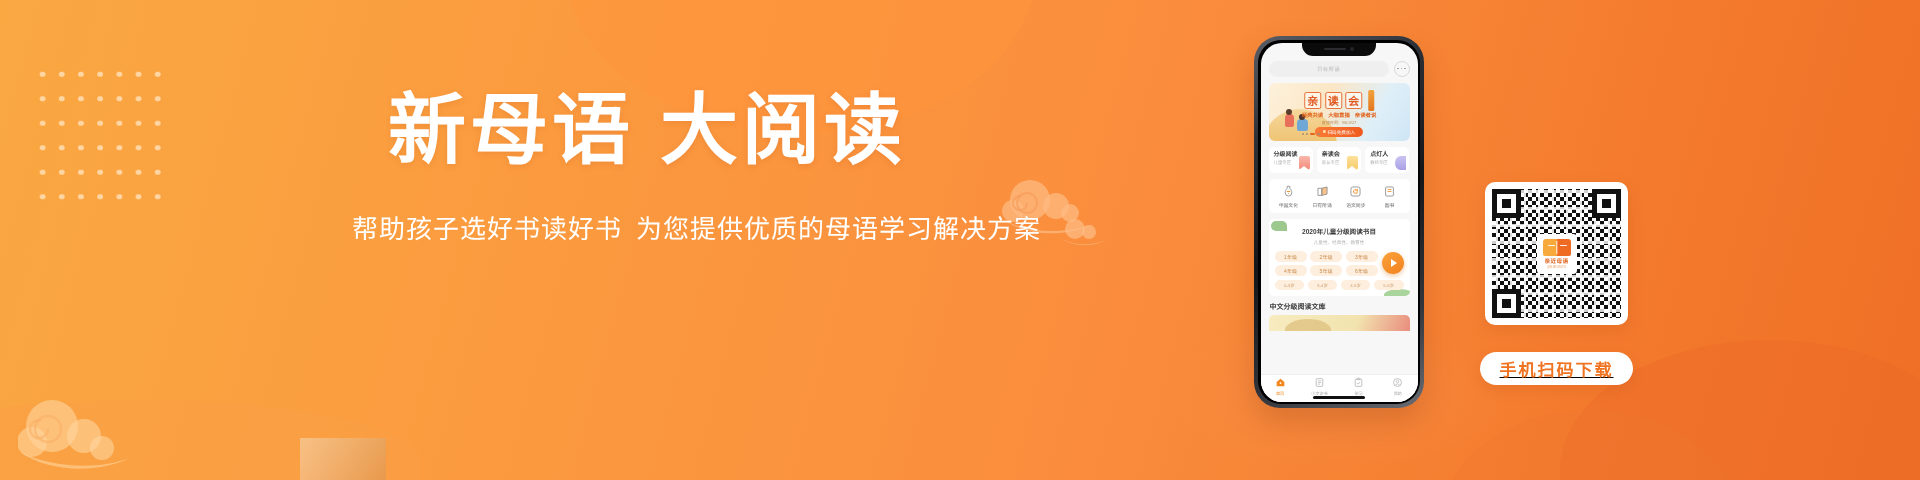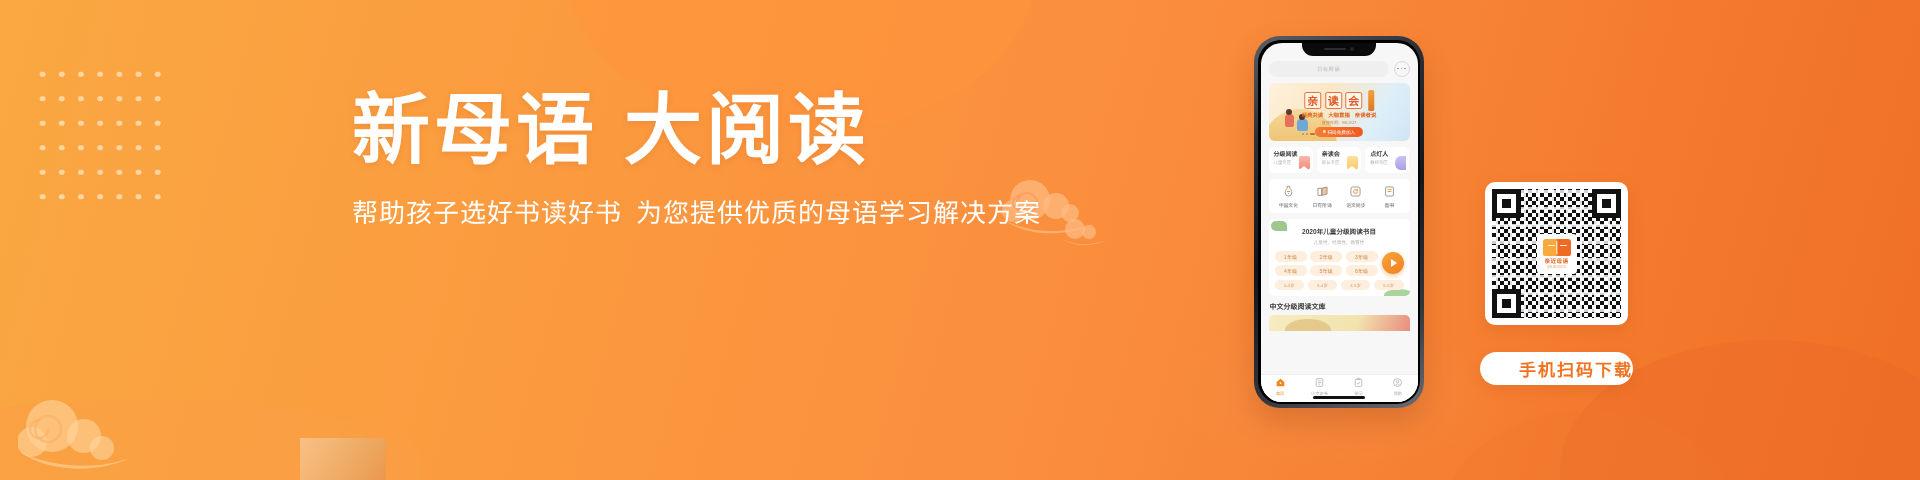--- a/index.html
+++ b/index.html
@@ -65,32 +65,33 @@
     width:660px;
   }
   .headline{
     font-family:"Liberation Serif","DejaVu Serif",serif;
     font-size:78px; line-height:1;
     font-weight:700;
     color:#ffffff;
     letter-spacing:4px;
     white-space:nowrap;
     text-shadow:0 2px 6px rgba(190,80,20,.18);
+    margin-left:36px;
   }
   .headline .gap{ display:inline-block; width:26px; }
 
   .subtitle{
     margin-top:51px;
     font-size:34px; line-height:1.1;
     color:#ffffff;
     letter-spacing:1px;
     font-weight:400;
   }
   .tagline{
-    margin-top:28px;
+    margin-top:44px;
     font-size:26px; line-height:1.2;
     color:#ffffff;
     letter-spacing:1px;
     font-weight:300;
     white-space:nowrap;
   }
   .tagline .sep{ display:inline-block; width:14px; }
 
   
   .phone-shadow{
@@ -452,22 +453,23 @@
   }
   .qr-logo .en{
     font-size:2.6px; color:#e9914c; letter-spacing:.2px;
   }
 
   .dl-btn{
     position:absolute; left:1480px; top:352px;
     width:153px; height:33px;
     border-radius:17px;
     background:#ffffff;
-    display:flex; align-items:center; justify-content:flex-end;
+    display:flex; align-items:center; justify-content:center;
     box-shadow:0 5px 13px rgba(170,70,20,.16);
+    text-decoration:underline;
   }
   .dl-btn span{
     font-size:17px; font-weight:700; color:#ef7320; letter-spacing:2px;
   }
 </style>
 </head>
 <body>
 
 <div class="banner">
 

